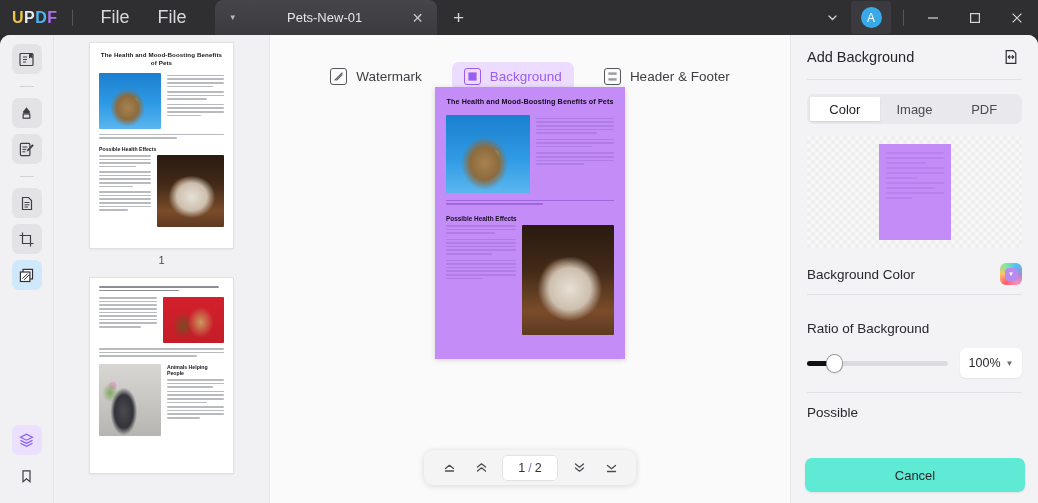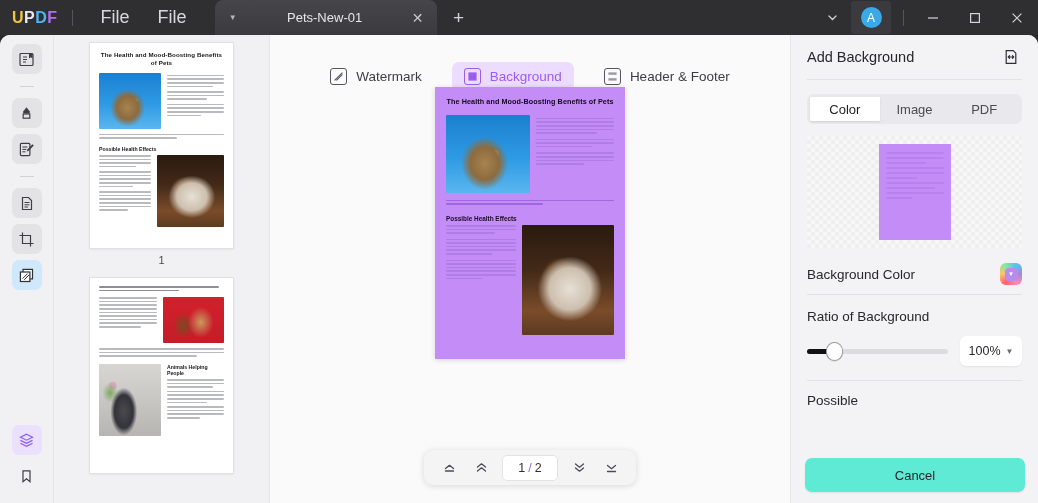--- a/index.html
+++ b/index.html
@@ -638,21 +638,21 @@
 
       <div class="opt-row">
         <div class="opt-label">Background Color</div>
         <div class="color-chip">
           <div class="color-chip-in">▾</div>
         </div>
       </div>
 
       <div class="rp-hr"></div>
 
-      <div class="sec-label" style="margin-top:14px">Ratio of Background</div>
+      <div class="sec-label" style="margin-top:26px">Ratio of Background</div>
       <div class="slider-row">
         <div class="slider">
           <div class="fill"></div>
           <div class="knob"></div>
         </div>
         <div class="numbox">
           <span>100%</span>
           <span class="cv">▼</span>
         </div>
       </div>

